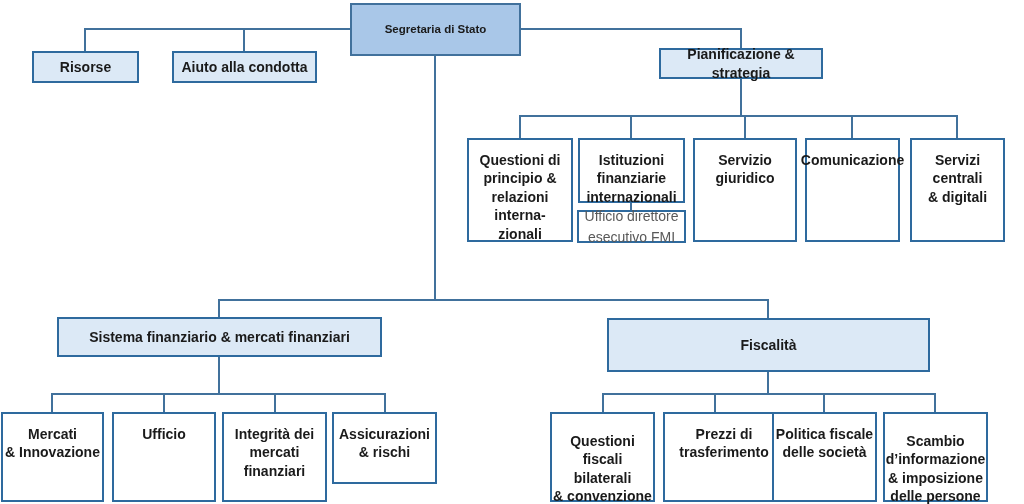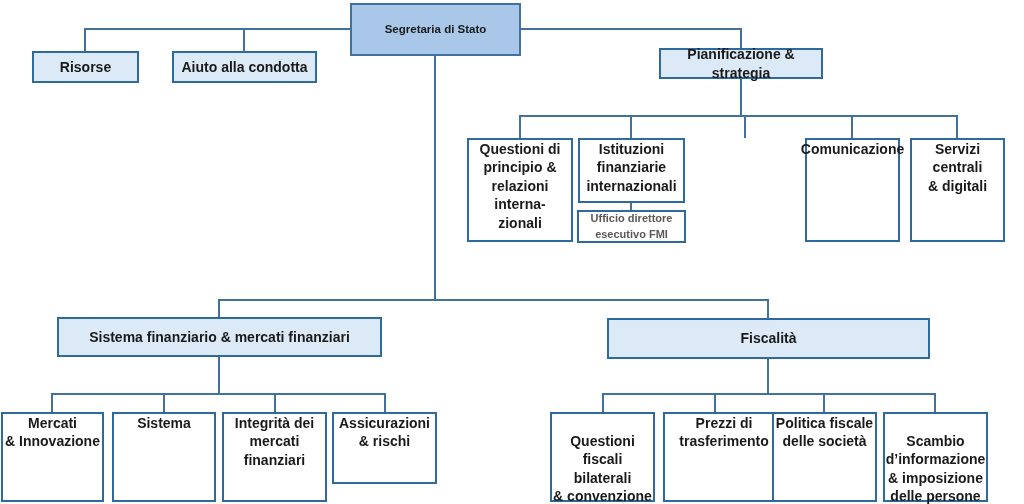--- a/index.html
+++ b/index.html
@@ -29,28 +29,29 @@
   .node.root {
     background: var(--root-fill, #a9c7e8);
     border-color: var(--root-border, #41719c);
     font-size: 11.5px;
   }
   .node.branch {
     background: var(--branch-fill, #dce9f6);
   }
   .node.top-align {
     align-items: flex-start;
+    padding-top: 11px;
   }
   .node.top-align-sm {
     align-items: flex-start;
     padding-top: 18px;
   }
   .node.sub {
-    font-weight: bold;
-    font-size: 11px;
+    font-weight: normal;
+    font-size: 14px;
     color: var(--subtext, #595959);
     line-height: 1.45;
   }
   .line {
     position: absolute;
     background: var(--line, #41719c);
   }
 </style>
 </head>
 <body>
@@ -102,30 +103,31 @@
 
   <div class="node top-align" style="left:467px; top:138px; width:106px; height:104px;">Questioni di
 principio &amp;
 relazioni interna-
 zionali</div>
   <div class="node top-align" style="left:578px; top:138px; width:107px; height:65px;">Istituzioni
 finanziarie
 internazionali</div>
   <div class="node sub" style="left:577px; top:210px; width:109px; height:33px;">Ufficio direttore
 esecutivo FMI</div>
+  <div class="node top-align" style="left:693px; top:138px; width:104px; height:104px;">Servizio giuridico</div>
   <div class="node top-align" style="left:805px; top:138px; width:95px; height:104px;">Comunicazione</div>
   <div class="node top-align" style="left:910px; top:138px; width:95px; height:104px;">Servizi centrali
 &amp; digitali</div>
 
   <div class="node branch" style="left:57px; top:317px; width:325px; height:40px;">Sistema finanziario &amp; mercati finanziari</div>
-  <div class="node branch" style="left:607px; top:318px; width:323px; height:41px;">Fiscalità</div>
+  <div class="node branch" style="left:607px; top:318px; width:323px; height:54px;">Fiscalità</div>
 
   <div class="node top-align" style="left:1px; top:412px; width:103px; height:90px;">Mercati
 &amp; Innovazione</div>
-  <div class="node top-align" style="left:112px; top:412px; width:104px; height:90px;">Sistema</div>
+  <div class="node top-align" style="left:112px; top:412px; width:104px; height:90px;">Ufficio</div>
   <div class="node top-align" style="left:222px; top:412px; width:105px; height:90px;">Integrità dei
 mercati finanziari</div>
   <div class="node top-align" style="left:332px; top:412px; width:105px; height:72px;">Assicurazioni
 &amp; rischi</div>
 
   <div class="node top-align-sm" style="left:550px; top:412px; width:105px; height:90px;">Questioni fiscali
 bilaterali
 &amp; convenzione
 contro le doppie
 imposizioni</div>

